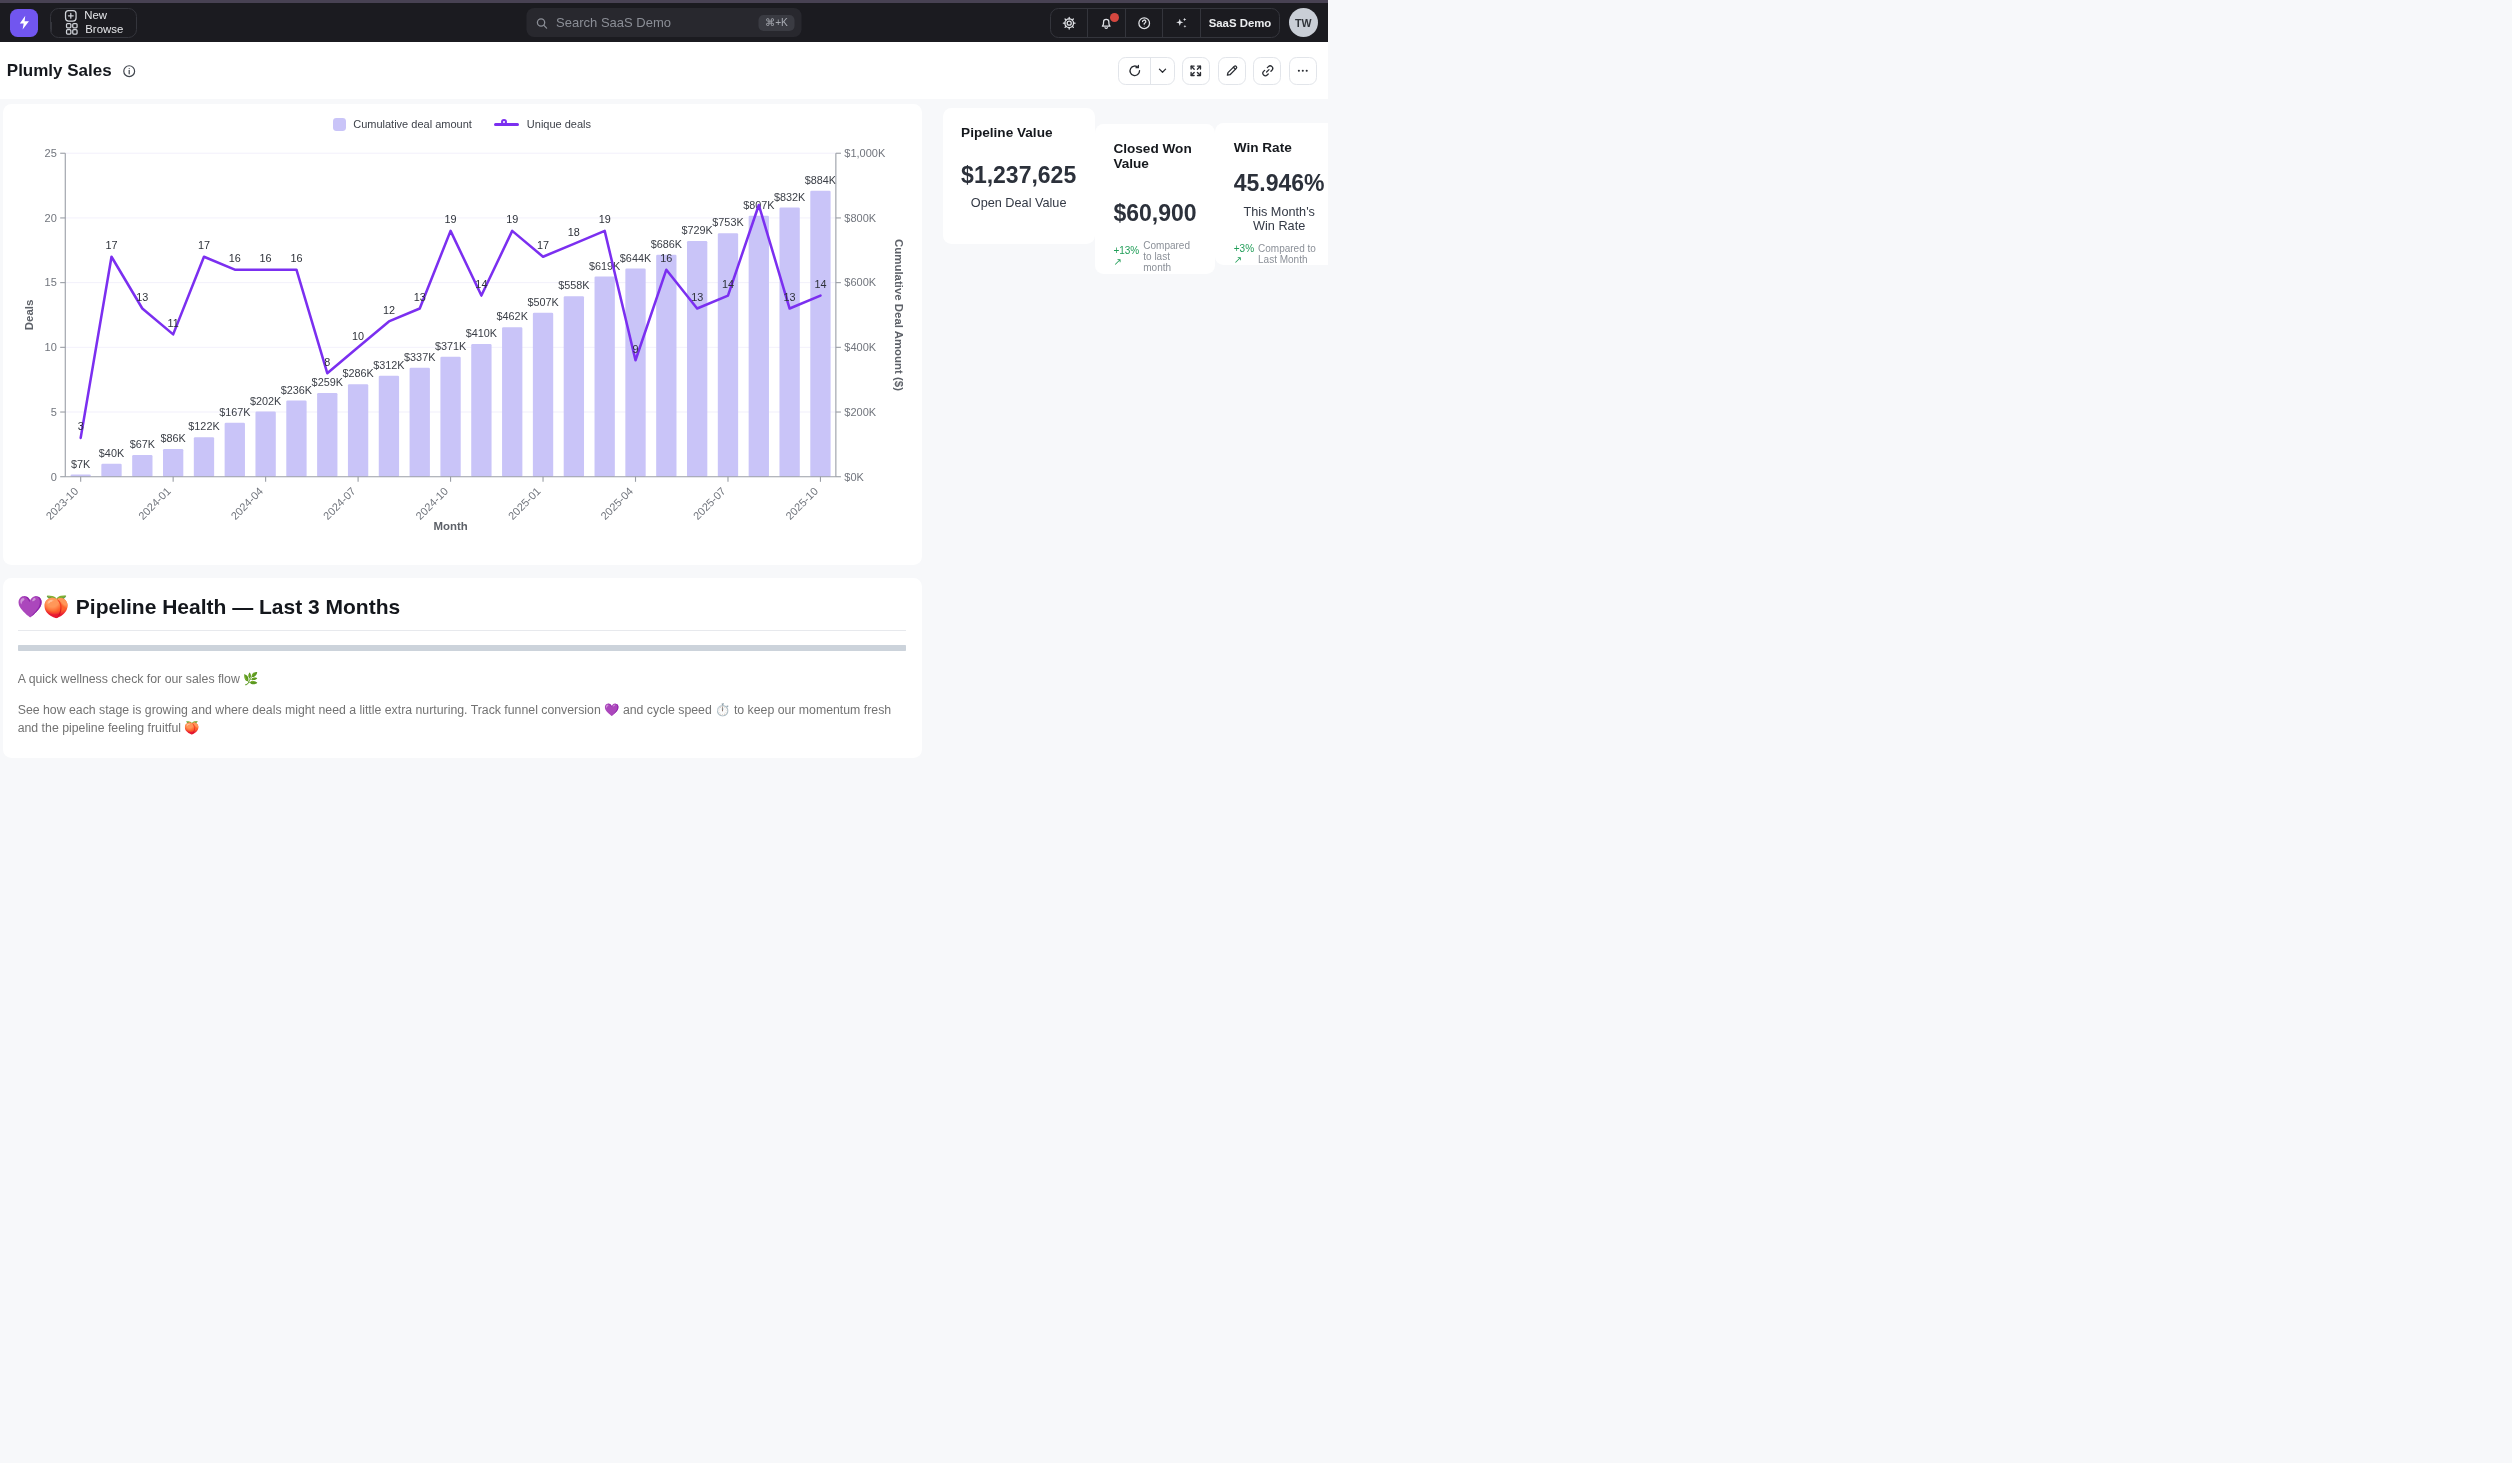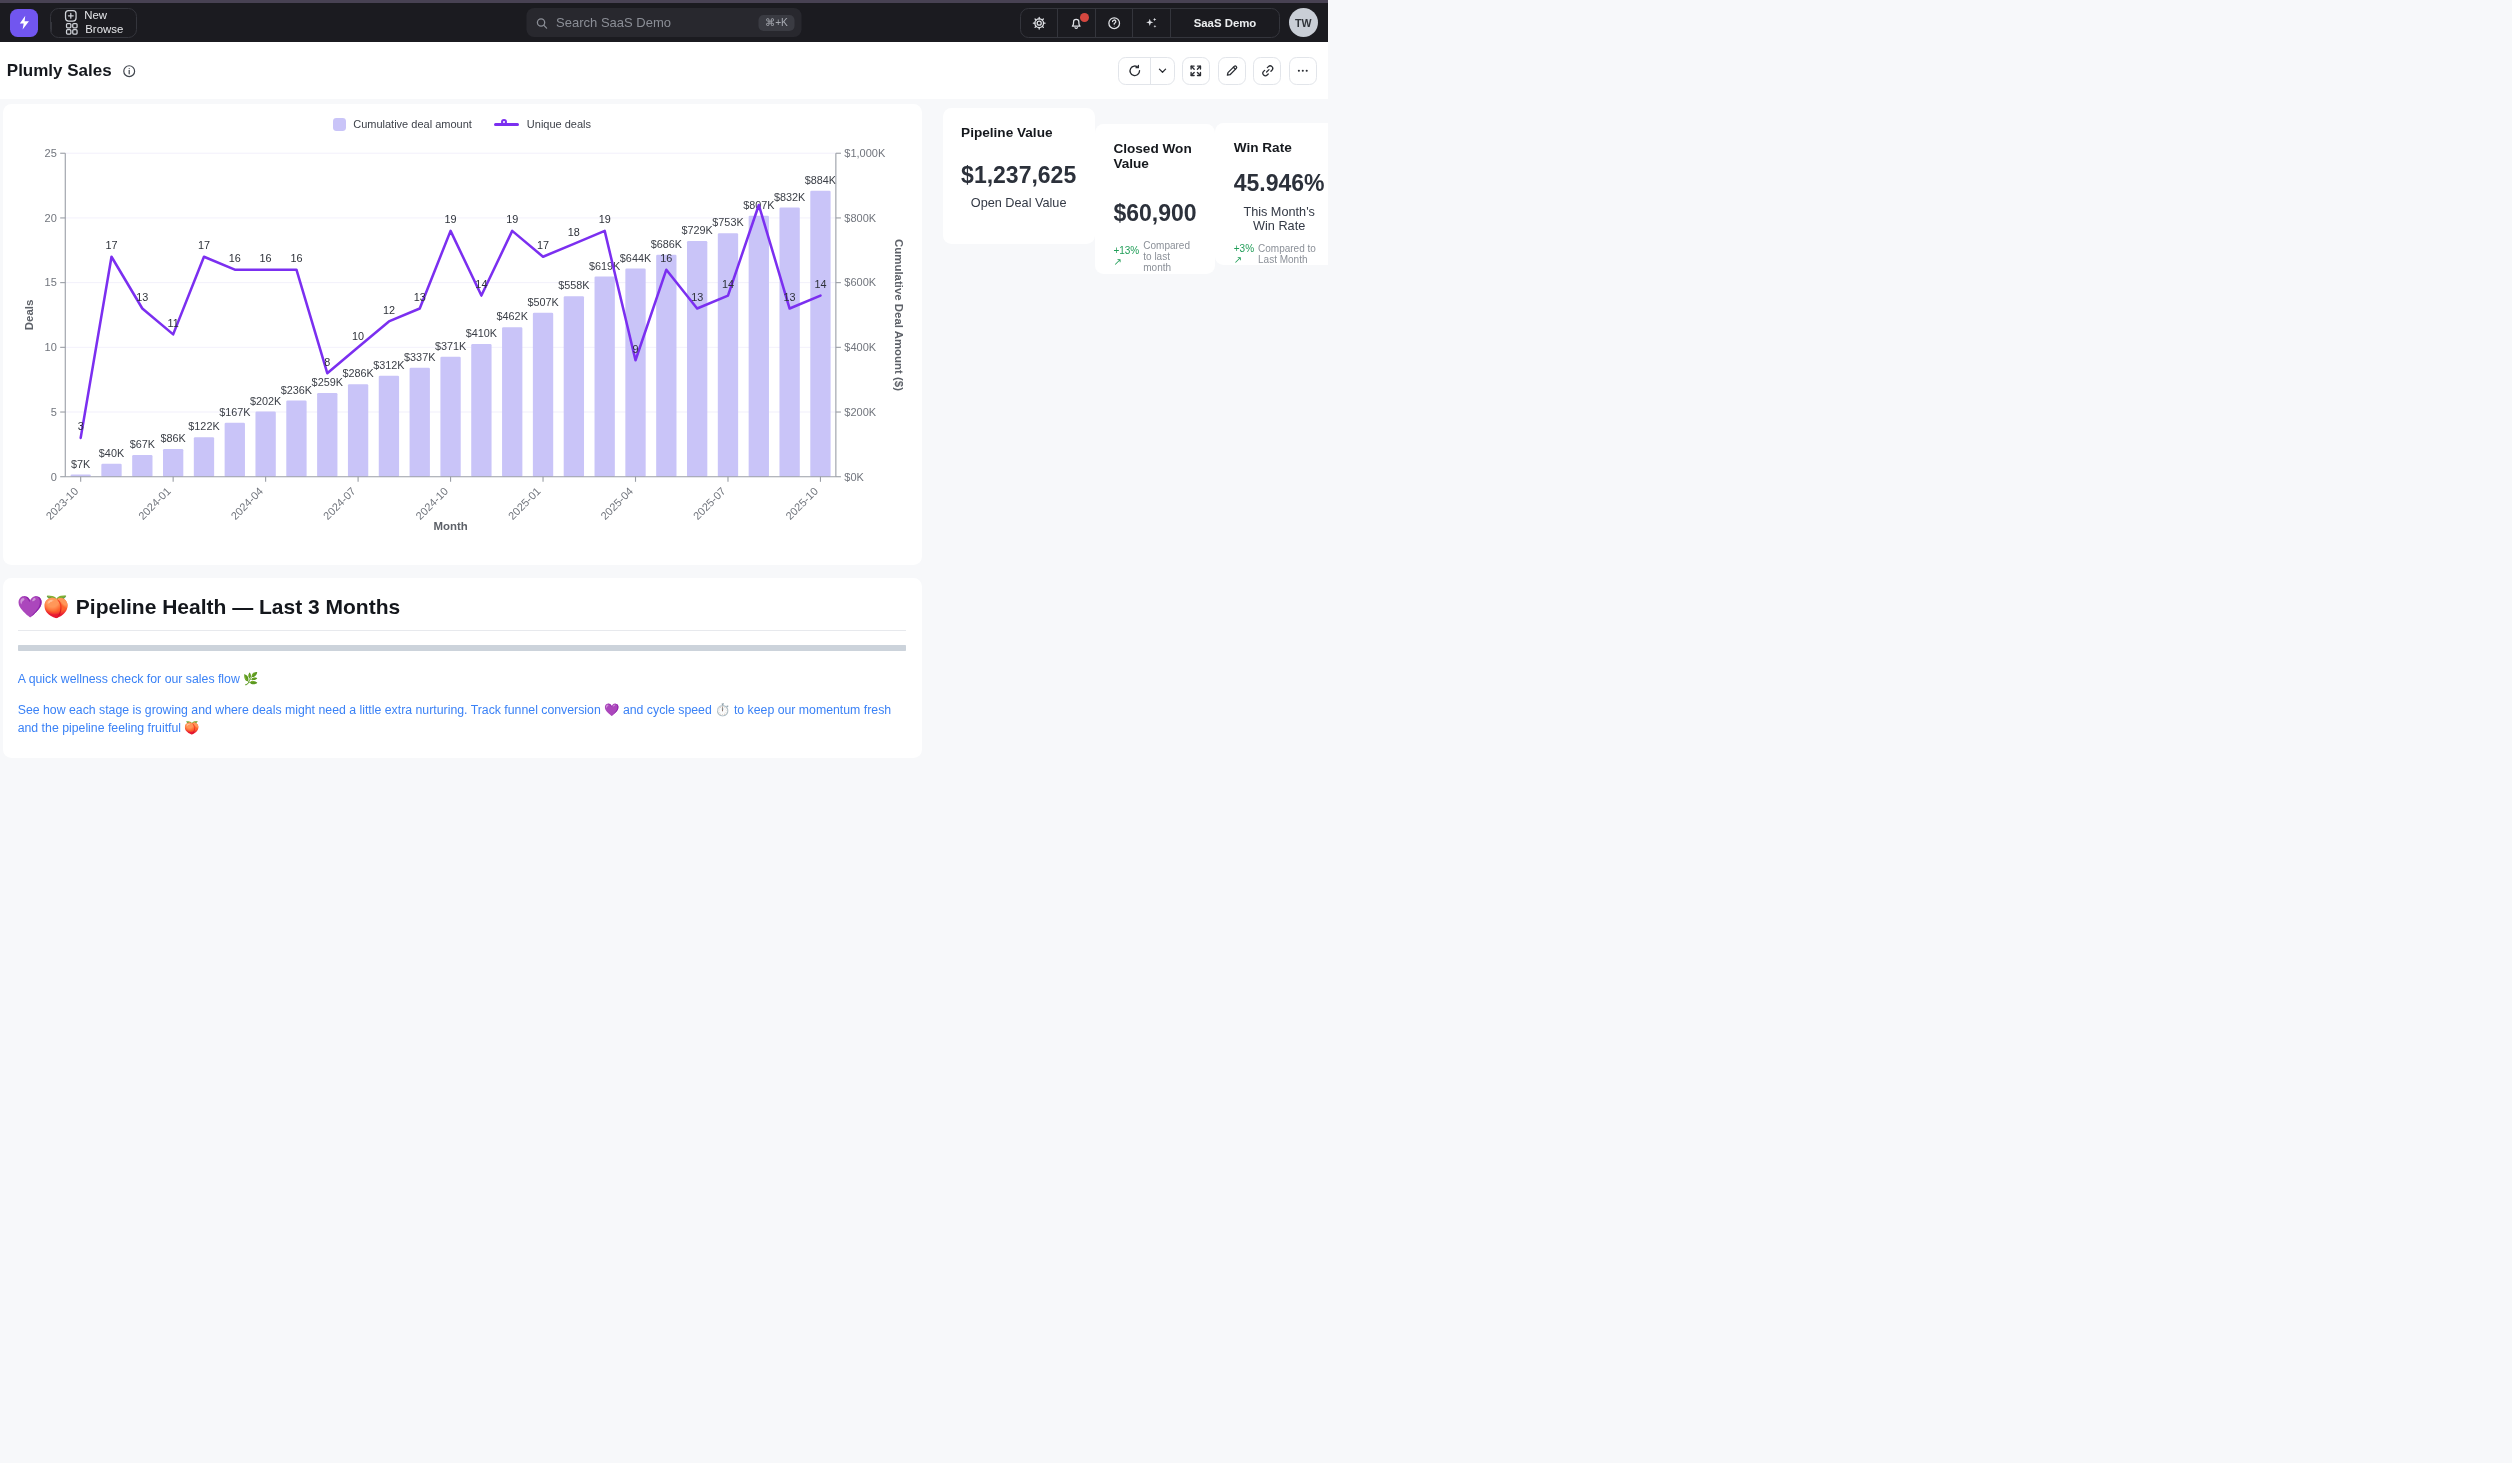--- a/index.html
+++ b/index.html
@@ -14,21 +14,21 @@
   .navitem { display:flex; align-items:center; gap:6.8px; padding:0 12.7px; color:#e6e7ea; font-size:11.4px; border-left:0.8px solid #34353c; cursor:pointer; white-space:nowrap; }
   .navitem:first-child { border-left:none; }
   .nav-ico { color:#cfd2d8; display:flex; }
   .search { position:absolute; left:50%; transform:translateX(-50%); width:275px; height:29px; background:#28282e; border-radius:7.6px; display:flex; align-items:center; padding:0 6.8px 0 9.3px; gap:7.6px; cursor:text; }
   .search-text { color:#8b8e96; font-size:13px; flex:1; }
   .kbd { background:#3a3b42; color:#a8abb2; font-size:10.2px; border-radius:5.1px; padding:2.5px 6.8px; }
   .nv-right { margin-left:auto; display:flex; align-items:center; gap:8.5px; }
   .icongroup { display:flex; border:0.8px solid #34353c; border-radius:8.5px; height:30.5px; overflow:hidden; align-items:stretch; }
   .icell { display:flex; align-items:center; padding:0 11px; border-left:0.8px solid #34353c; color:#dfe1e5; position:relative; cursor:pointer; }
   .icell:first-child { border-left:none; }
-  .ws-label { font-size:11.4px; font-weight:700; color:#eceef0; padding:0 23px; }
+  .ws-label { font-size:11.4px; font-weight:700; color:#eceef0; padding:0 8px; }
   .dot { position:absolute; top:4.2px; right:6px; width:9.3px; height:9.3px; border-radius:50%; background:#d5473f; }
   .avatar { width:29px; height:29px; border-radius:50%; background:#c9ced6; color:#30343a; font-weight:700; font-size:10.6px; display:flex; align-items:center; justify-content:center; cursor:pointer; }
 
   
   .pageheader { background:#fff; height:57px; display:flex; align-items:center; padding:0 11px 0 6.8px; }
   .pagetitle { font-size:17px; font-weight:700; color:#15181d; }
   .info-btn { margin-left:10.2px; color:#3f444c; display:flex; cursor:pointer; }
   .toolbar { margin-left:auto; display:flex; gap:7.6px; align-items:center; }
   .tbtn { height:28px; min-width:28px; background:#fff; border:0.8px solid #e2e5ea; border-radius:7.6px; display:flex; align-items:center; justify-content:center; color:#2a2d33; cursor:pointer; }
   .split { padding:0; overflow:hidden; }
@@ -63,21 +63,21 @@
   .k1 { height:136px; } .k1 .kpi-value { margin-top:22px; }
   .k2 { height:150px; margin-top:16px; } .k2 .kpi-value { margin-top:29px; }
   .k3 { height:142px; margin-top:15.2px; } .k3 .kpi-value { margin-top:15.2px; }
   .k4 { height:180px; margin-top:10.2px; padding:8.5px; }
 
   
   .notescard { height:180px; padding:17px 15.2px 0 15.2px; overflow:hidden; }
   .notes-heading { font-size:21px; font-weight:700; color:#14171c; }
   .hr-thin { border:none; border-top:0.8px solid #e7e9ed; margin-top:11px; }
   .hr-thick { border:none; height:6px; background:#ccd3db; margin-top:13.6px; border-radius:0.8px; }
-  .notes-p { font-size:12.3px; color:#3b82f6; line-height:1.5; }
+  .notes-p { font-size:12.3px; color:#737373; line-height:1.5; }
   .p1 { margin-top:19.5px; } .p2 { margin-top:12px; }
 
   
   .logo-inner { height:100%; background:#f3efe9; display:flex; align-items:center; justify-content:center; gap:20.3px; border-radius:5px; }
   .wordmark { font-size:53px; font-weight:700; color:#272345; letter-spacing:-1.7px; }
 
   svg text { font-family:"Liberation Sans", sans-serif; }
 </style>
 </head>
 <body>

